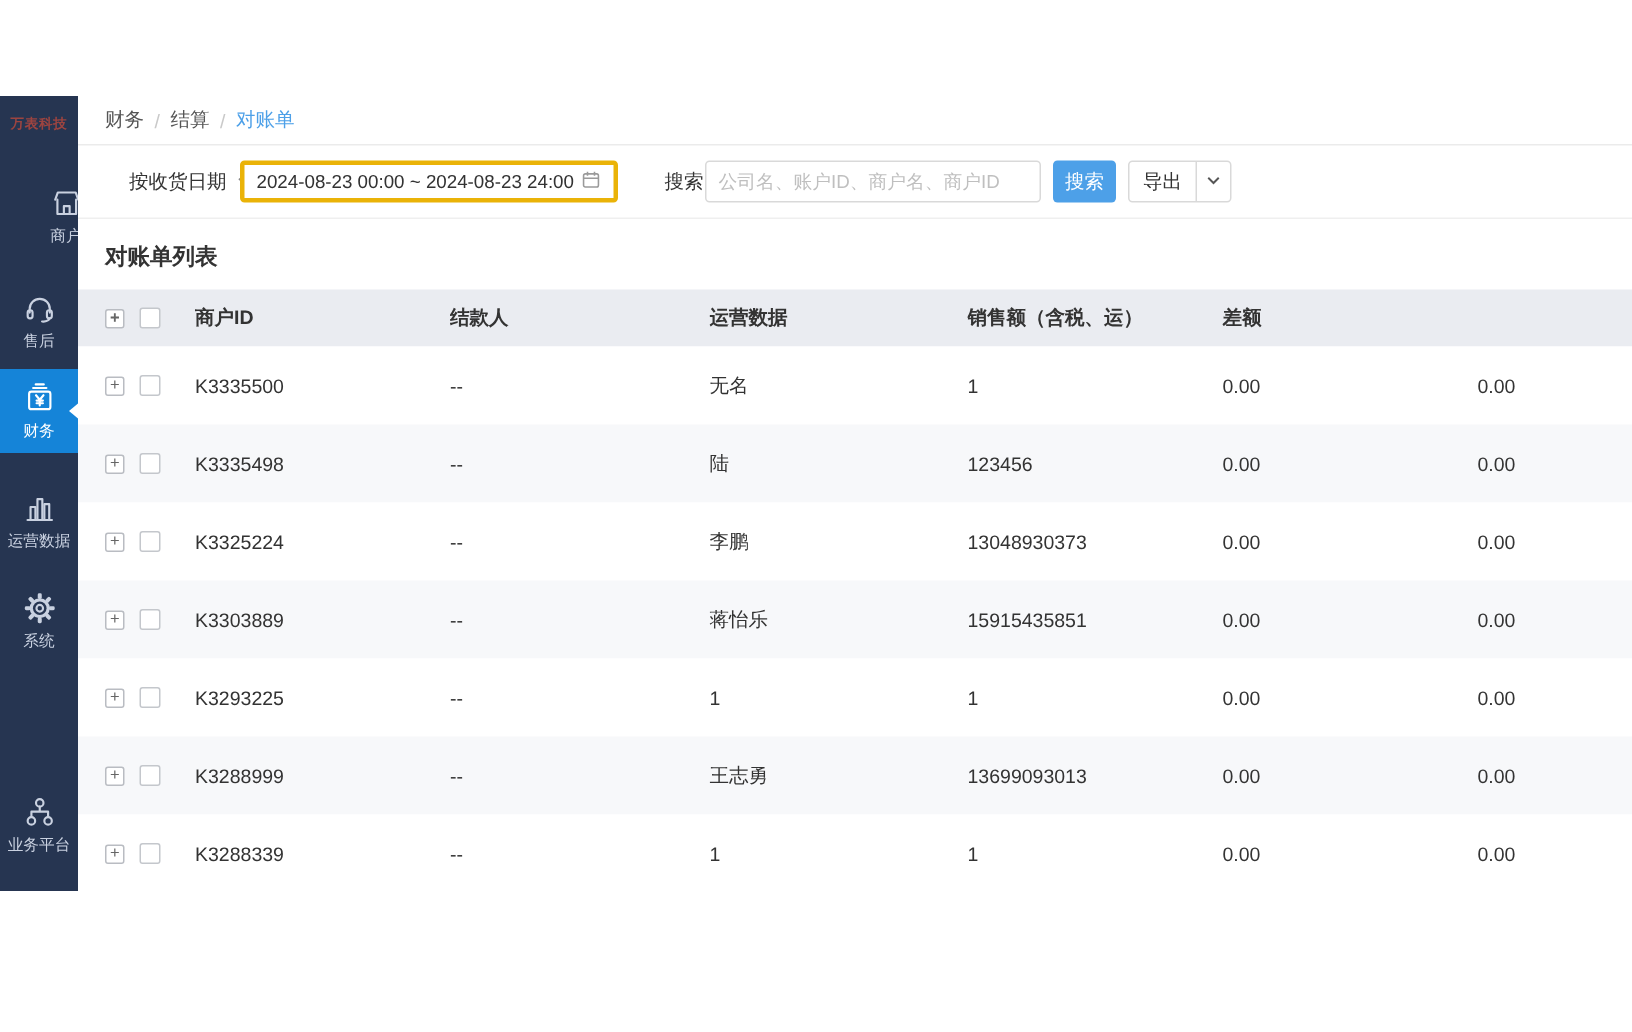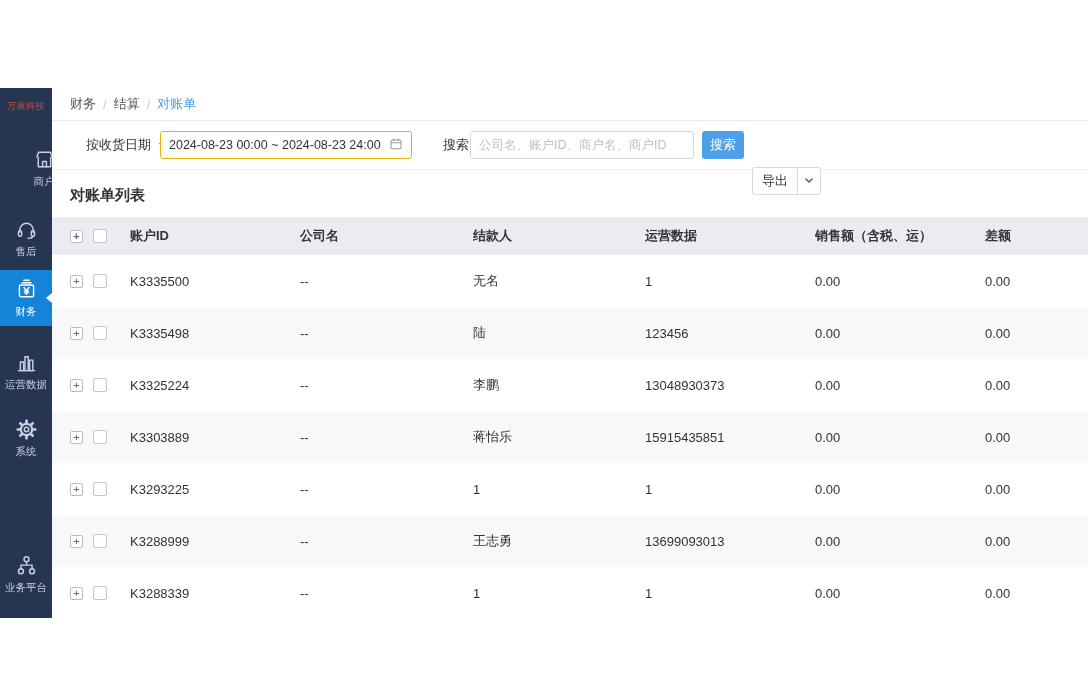--- a/index.html
+++ b/index.html
@@ -1,18 +1,18 @@
 <!DOCTYPE html>
 <html><head>
 <meta charset="utf-8">
 <style>
   * { margin:0; padding:0; box-sizing:border-box; }
   html,body { width:1088px; height:688px; background:#ffffff;
     font-family:"Liberation Sans","DejaVu Sans",sans-serif; color:#333; font-size:13px; }
-  .app { position:absolute; left:0; top:88px; width:904px; height:530px; background:#14b8a6; }
+  .app { position:absolute; left:0; top:64px; width:904px; height:530px; background:#14b8a6; }
 
   
   .sidebar { position:absolute; left:0; top:0; width:52px; height:530px; background:#263551; overflow:hidden; }
   .logo { position:absolute; top:12px; left:0; width:52px; text-align:center;
     font-size:9px; font-weight:bold; color:#9c4440; letter-spacing:0.5px; }
   .nav-item { position:absolute; left:0; width:52px; height:56px; display:flex; flex-direction:column;
     align-items:center; justify-content:center; cursor:pointer; color:#c9d1e0; }
   .nav-item .nav-label { font-size:11px; margin-top:3px; white-space:nowrap; transform:scale(0.95); }
   .nav-item svg { display:block; }
   .nav-item.active { background:#1584d8; color:#ffffff; }
@@ -24,32 +24,32 @@
   .content { position:absolute; left:52px; top:0; width:1036px; height:530px; background:#fff; }
   .breadcrumb { height:33px; display:flex; align-items:center; padding-left:18px;
     border-bottom:1px solid #ebebeb; }
   .crumb { color:#555; }
   .crumb.current { color:#4da0e8; }
   .crumb-sep { color:#c9c9c9; margin:0 7px; }
 
   .filterbar { position:relative; height:49px; border-bottom:1px solid #efefef; }
   .f-abs { position:absolute; top:50%; transform:translateY(-50%); }
   .datetype { left:18px; display:flex; align-items:center; gap:6px; cursor:pointer;margin-left:16px; }
-  .date-input { left:108px; width:252px; height:28px; border:1px solid #eab308; border-radius:3px;
+  .date-input { left:108px; width:252px; height:28px; border:3px solid #eab308; border-radius:3px;
     display:flex; align-items:center; padding:0 8px; background:#fff; }
   .date-input .dtext { flex:1; font-size:12.5px; color:#333; white-space:nowrap; }
   .search-label { left:391px; }
   .search-input { left:418px; width:224px; height:28px; border:1px solid #d9d9d9; border-radius:3px;
     padding:13px 8px; font-size:12.5px; color:#333; outline:none;
     font-family:"Liberation Sans","DejaVu Sans",sans-serif; }
   .search-input::placeholder { color:#bfbfbf; }
   .search-btn { left:650px; width:42px; height:28px; background:#4da0e8; color:#fff; border:none;
     border-radius:3px; font-size:13px; cursor:pointer; font-family:inherit; }
   .export-split { left:700px; height:28px; display:flex; border:1px solid #d9d9d9; border-radius:3px;
-    overflow:hidden; background:#fff;margin-top:36px; }
+    overflow:hidden; background:#fff; }
   .export-main { width:44px; display:flex; align-items:center; justify-content:center; cursor:pointer; }
   .export-caret { width:23px; display:flex; align-items:center; justify-content:center;
     border-left:1px solid #d9d9d9; cursor:pointer; }
 
   .list-title { padding:16px 0 12px 18px; font-size:15px; font-weight:bold; color:#333; }
 
   .grid-row { display:grid; grid-template-columns:23px 37px 170px 173px 172px 170px 170px 1fr;
     align-items:center; padding-left:18px; }
   .thead { height:38px; background:#eaecf1; font-weight:bold; color:#333; }
   .trow { height:52px; background:#fff; }
@@ -193,22 +193,21 @@
       </div>
     </div>
 
     <div class="list-title">对账单列表</div>
 
     <div class="grid-row thead" id="table-header">
       <div class="expand-box">+</div>
       <div>
           <div class="checkbox"></div>
         </div>
-    <div class="cell">账户ID</div>
-        <div class="cell">公司名</div>
+    <div class="cell">商户ID</div>
         <div class="cell">结款人</div>
         <div class="cell">运营数据</div>
         <div class="cell">销售额（含税、运）</div>
         <div class="cell">差额</div>
       </div>
 
     <div id="table-body">
         <div class="grid-row trow">
           <div class="expand-box">+</div>
           <div>

